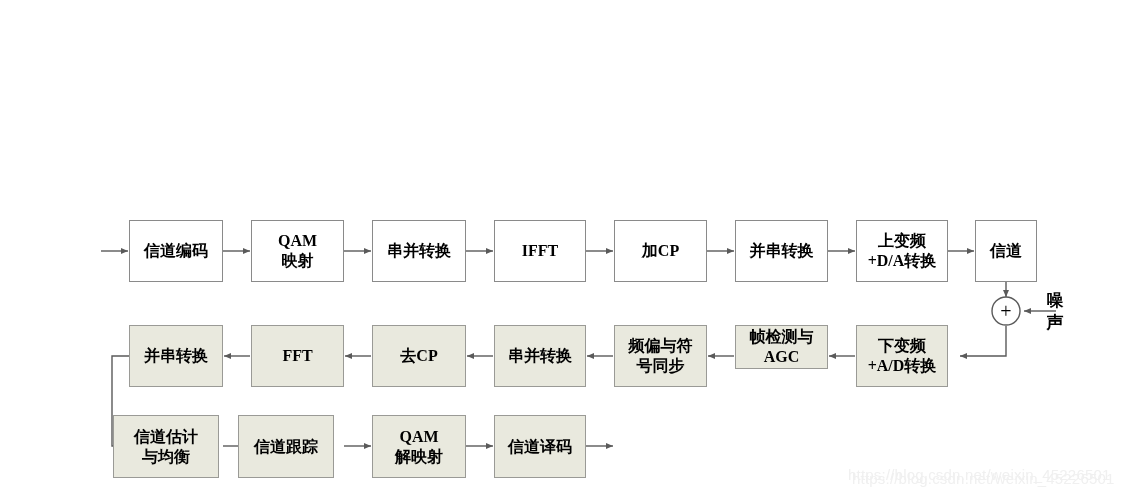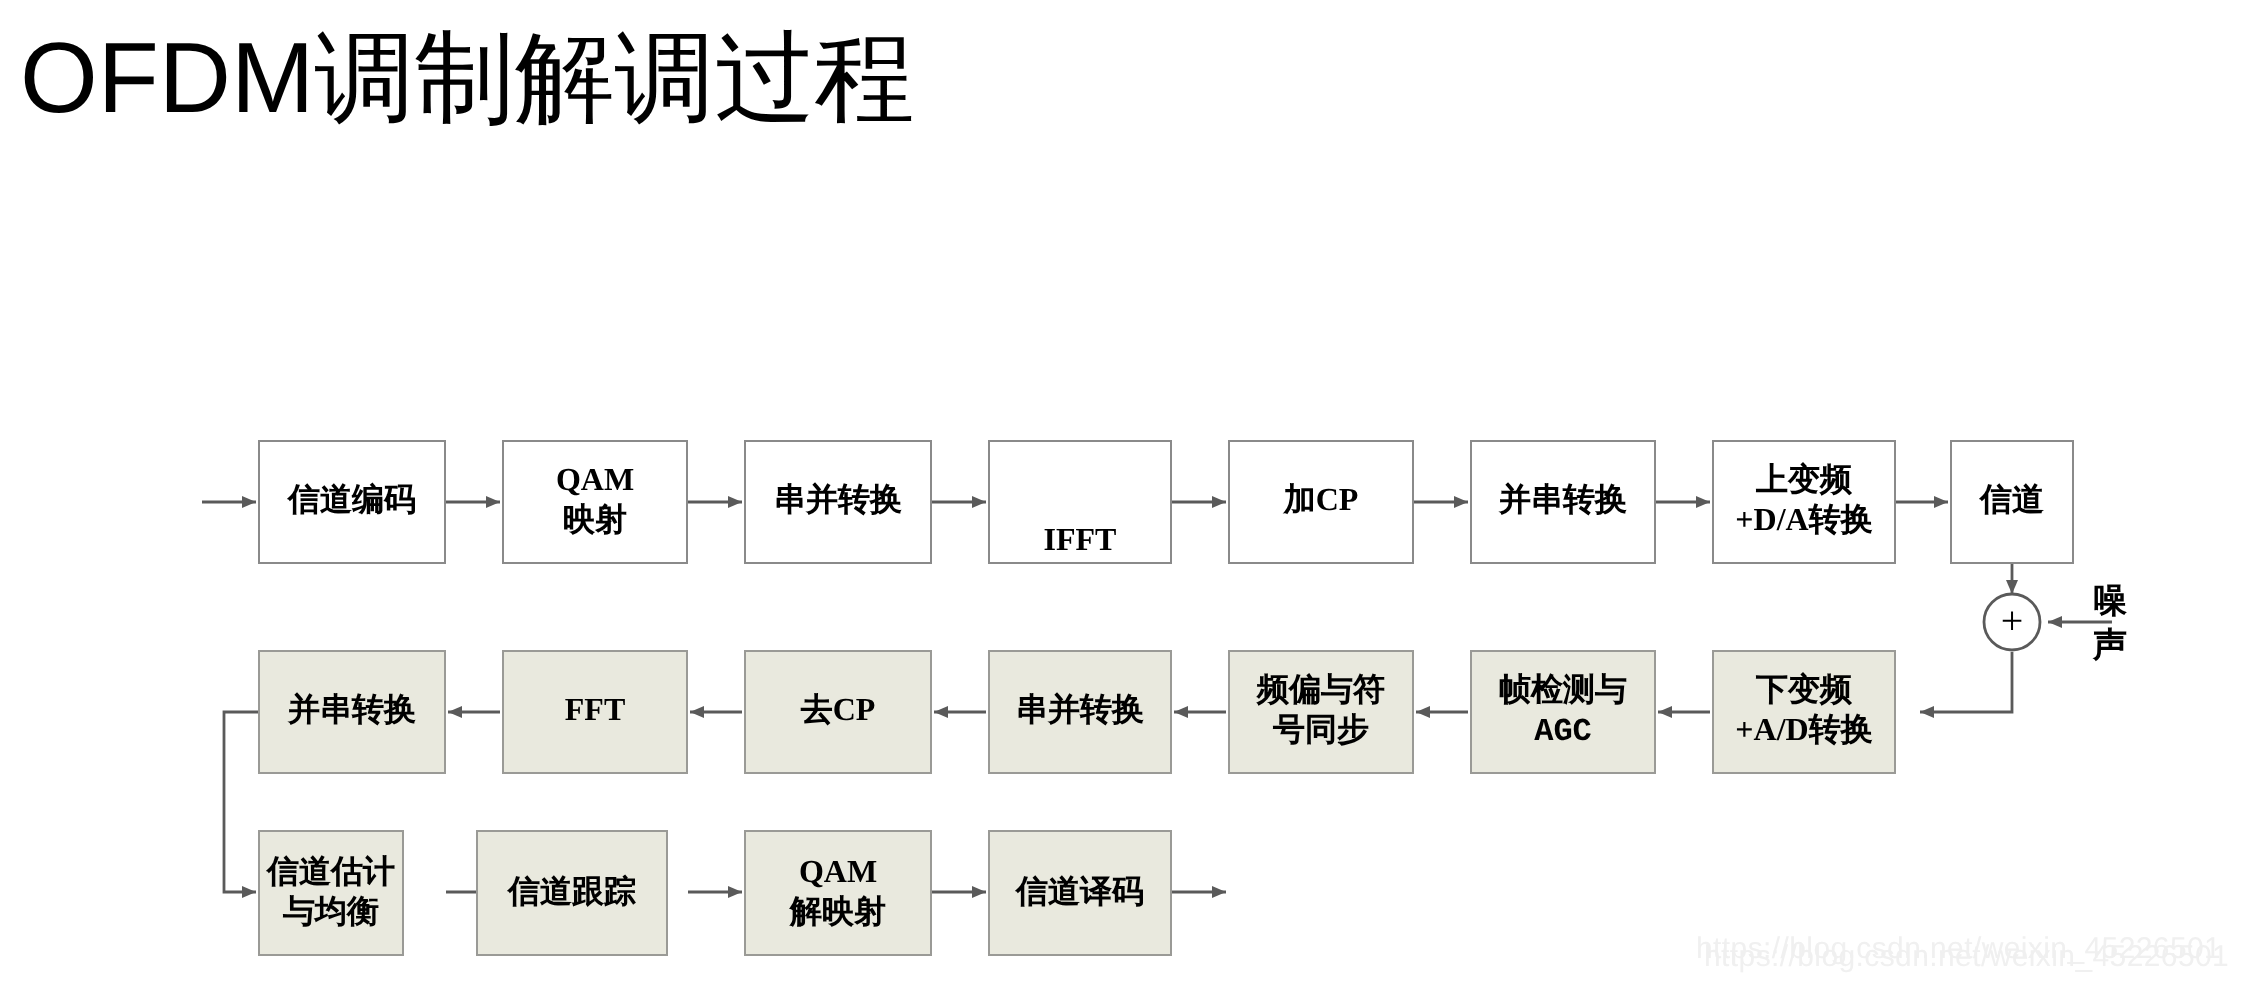--- a/index.html
+++ b/index.html
@@ -92,21 +92,20 @@
     letter-spacing: 0.2px;
   }
   .watermark.wm-a { left: 848px; top: 466px; }
   .watermark.wm-b { left: 852px; top: 470px; }
 </style>
 </head>
 <body>
 
 <div class="diagram">
 
-  <div id="page-title">OFDM调制解调过程</div>
 
   <svg class="wires" viewBox="0 0 1128 502">
     <defs>
       <marker id="arw" markerWidth="8" markerHeight="8" refX="7" refY="3" orient="auto" markerUnits="userSpaceOnUse">
         <path d="M0,0 L7,3 L0,6 z" fill="#5a5a5a"></path>
       </marker>
     </defs>
     <g stroke="#5a5a5a" stroke-width="1.4" fill="none" marker-end="url(#arw)">
 
       <line x1="101" y1="251" x2="128" y2="251"></line>
@@ -149,21 +148,21 @@
 
   <div class="block" style="left:251px; top:220px; width:93px; height:62px;">
     <span class="l1">QAM</span>
     <span class="l2">映射</span>
   </div>
 
   <div class="block" style="left:372px; top:220px; width:94px; height:62px;">
     <span class="l1">串并转换</span>
   </div>
 
-  <div class="block" style="left:494px; top:220px; width:92px; height:62px;justify-content:flex-end;">
+  <div class="block" style="left:494px; top:220px; width:92px; height:62px;">
     <span class="l1">IFFT</span>
   </div>
 
   <div class="block" style="left:614px; top:220px; width:93px; height:62px;text-align:center;">
     <span class="l1">加CP</span>
   </div>
 
   <div class="block" style="left:735px; top:220px; width:93px; height:62px;">
     <span class="l1">并串转换</span>
   </div>
@@ -180,21 +179,21 @@
   <div class="sum-plus" style="left:995px; top:300px;">+</div>
 
   <div class="noise-label" style="left:1045px; top:290px;">噪</div>
   <div class="noise-label" style="left:1045px; top:312px;">声</div>
 
   <div class="block shaded" style="left:856px; top:325px; width:92px; height:62px;">
     <span class="l1">下变频</span>
     <span class="l2">+A/D转换</span>
   </div>
 
-  <div class="block shaded" style="left:735px; top:325px; width:93px; height:62px;font-family:Liberation Mono, monospace;">
+  <div class="block shaded" style="left:735px; top:325px; width:93px; height:44px;">
     <span class="l1">帧检测与</span>
     <span class="l2">AGC</span>
   </div>
 
   <div class="block shaded" style="left:614px; top:325px; width:93px; height:62px;align-items:center;">
     <span class="l1">频偏与符</span>
     <span class="l2">号同步</span>
   </div>
 
   <div class="block shaded" style="left:494px; top:325px; width:92px; height:62px;">
@@ -206,21 +205,21 @@
   </div>
 
   <div class="block shaded" style="left:251px; top:325px; width:93px; height:62px;justify-content:center;">
     <span class="l1">FFT</span>
   </div>
 
   <div class="block shaded" style="left:129px; top:325px; width:94px; height:62px;">
     <span class="l1">并串转换</span>
   </div>
 
-  <div class="block shaded" style="left:129px; top:415px; width:73px; height:63px;">
+  <div class="block shaded" style="left:113px; top:415px; width:106px; height:63px;">
     <span class="l1">信道估计</span>
     <span class="l2">与均衡</span>
   </div>
 
   <div class="block shaded" style="left:238px; top:415px; width:96px; height:63px;">
     <span class="l1">信道跟踪</span>
   </div>
 
   <div class="block shaded" style="left:372px; top:415px; width:94px; height:63px;">
     <span class="l1">QAM</span>

